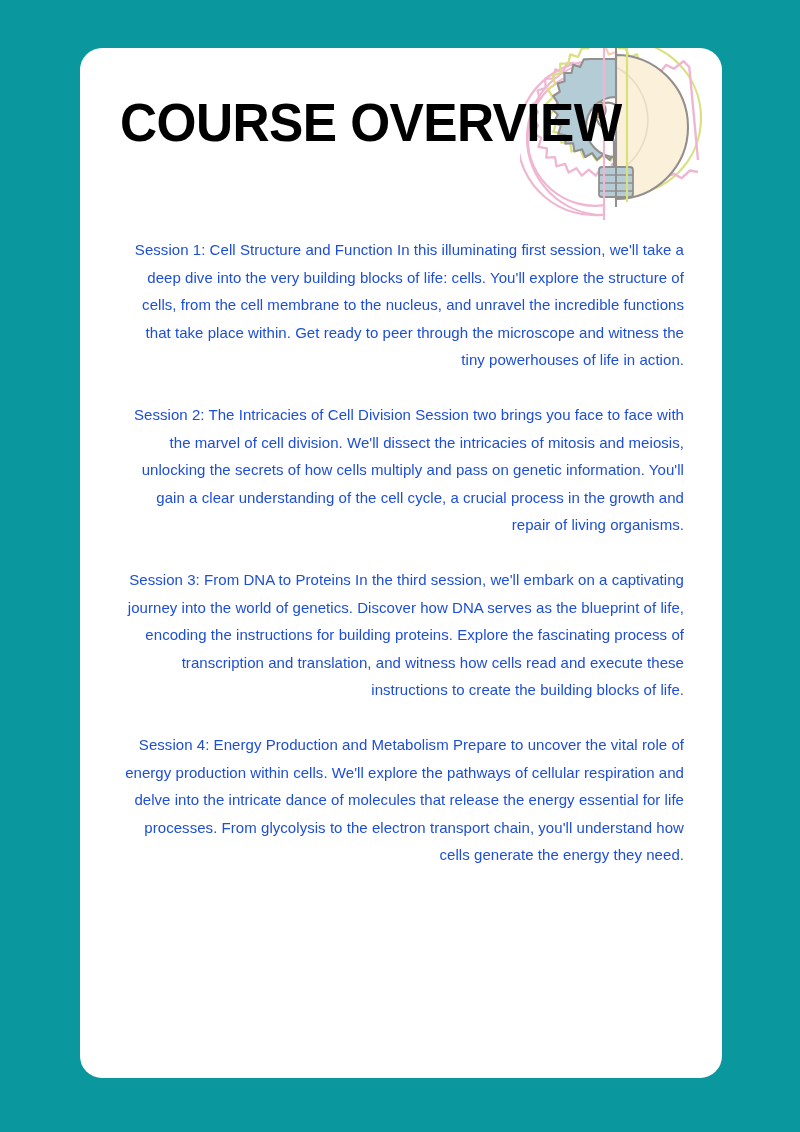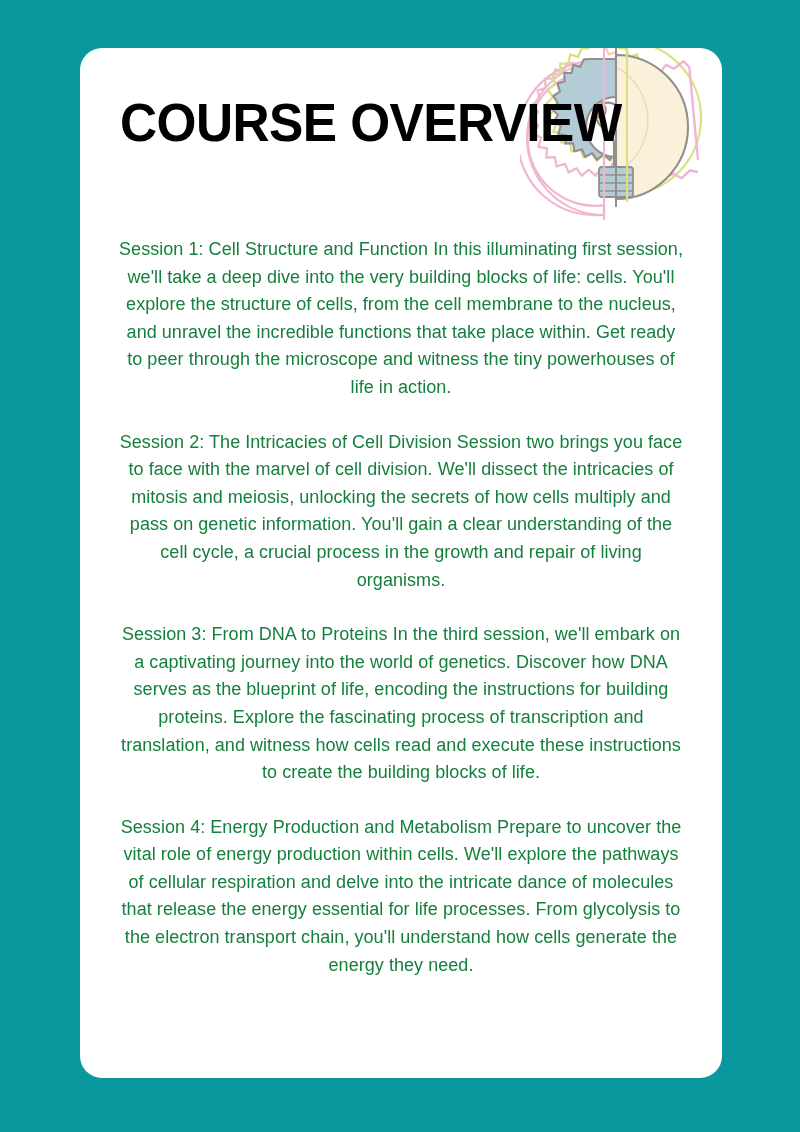--- a/index.html
+++ b/index.html
@@ -75,24 +75,24 @@
   .body-copy {
     position: absolute;
     left: 38px;
     right: 38px;
     top: 188px;
     bottom: 24px;
   }
   .session-para {
     margin: 0 0 27px 0;
     font-family: "Liberation Sans", sans-serif;
-    font-size: 18px;
+    font-size: 15px;
     line-height: 27.6px;
-    color: #15803d;
-    text-align: center;
+    color: #1d4ed8;
+    text-align: right;
     letter-spacing: 0.05px;
   }
   .session-para:last-child {
     margin-bottom: 12px;
   }
 </style>
 </head>
 <body>
 
 <div class="poster">

